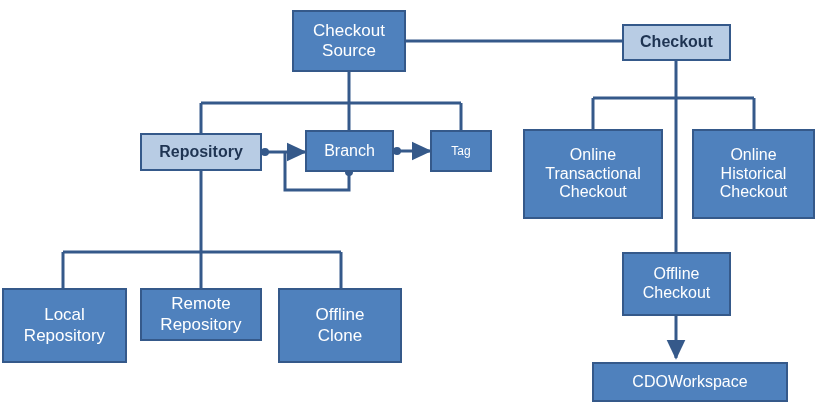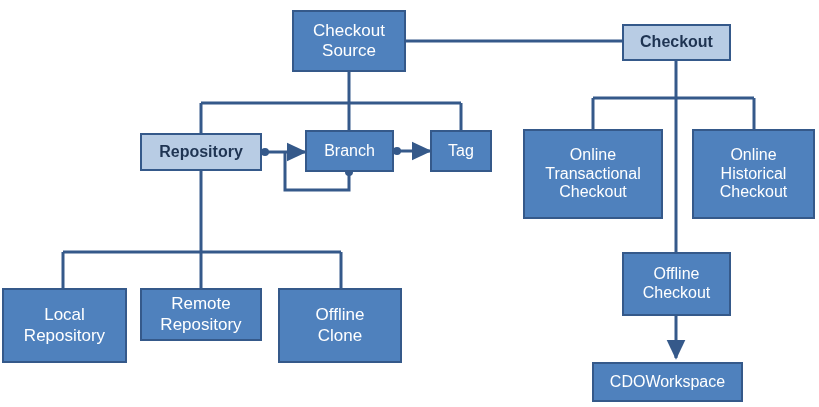--- a/index.html
+++ b/index.html
@@ -111,21 +111,21 @@
   </div>
 
   <div class="node-box fill-light" style="left:140px;top:133px;width:122px;height:38px;font-size:16px;">
     <span class="node-label">Repository</span>
   </div>
 
   <div class="node-box fill-dark" style="left:305px;top:130px;width:89px;height:42px;font-size:16px;text-align:right;">
     <span class="node-label">Branch</span>
   </div>
 
-  <div class="node-box fill-dark" style="left:430px;top:130px;width:62px;height:42px;font-size:16px;">
+  <div class="node-box fill-dark" style="left:430px;top:130px;width:62px;height:42px;font-size:12px;">
     <span class="node-label">Tag</span>
   </div>
 
   <div class="node-box fill-dark" style="left:2px;top:288px;width:125px;height:75px;font-size:17px;text-align:center;">
     <span class="node-label">Local
 Repository</span>
   </div>
 
   <div class="node-box fill-dark" style="left:140px;top:288px;width:122px;height:53px;font-size:17px;">
     <span class="node-label">Remote
@@ -147,17 +147,17 @@
     <span class="node-label">Online
 Historical
 Checkout</span>
   </div>
 
   <div class="node-box fill-dark" style="left:622px;top:252px;width:109px;height:64px;font-size:16px;">
     <span class="node-label">Offline
 Checkout</span>
   </div>
 
-  <div class="node-box fill-dark" style="left:592px;top:362px;width:151px;height:40px;font-size:16px;">
+  <div class="node-box fill-dark" style="left:592px;top:362px;width:196px;height:40px;font-size:16px;">
     <span class="node-label">CDOWorkspace</span>
   </div>
 
 </div>
 
 </body></html>

